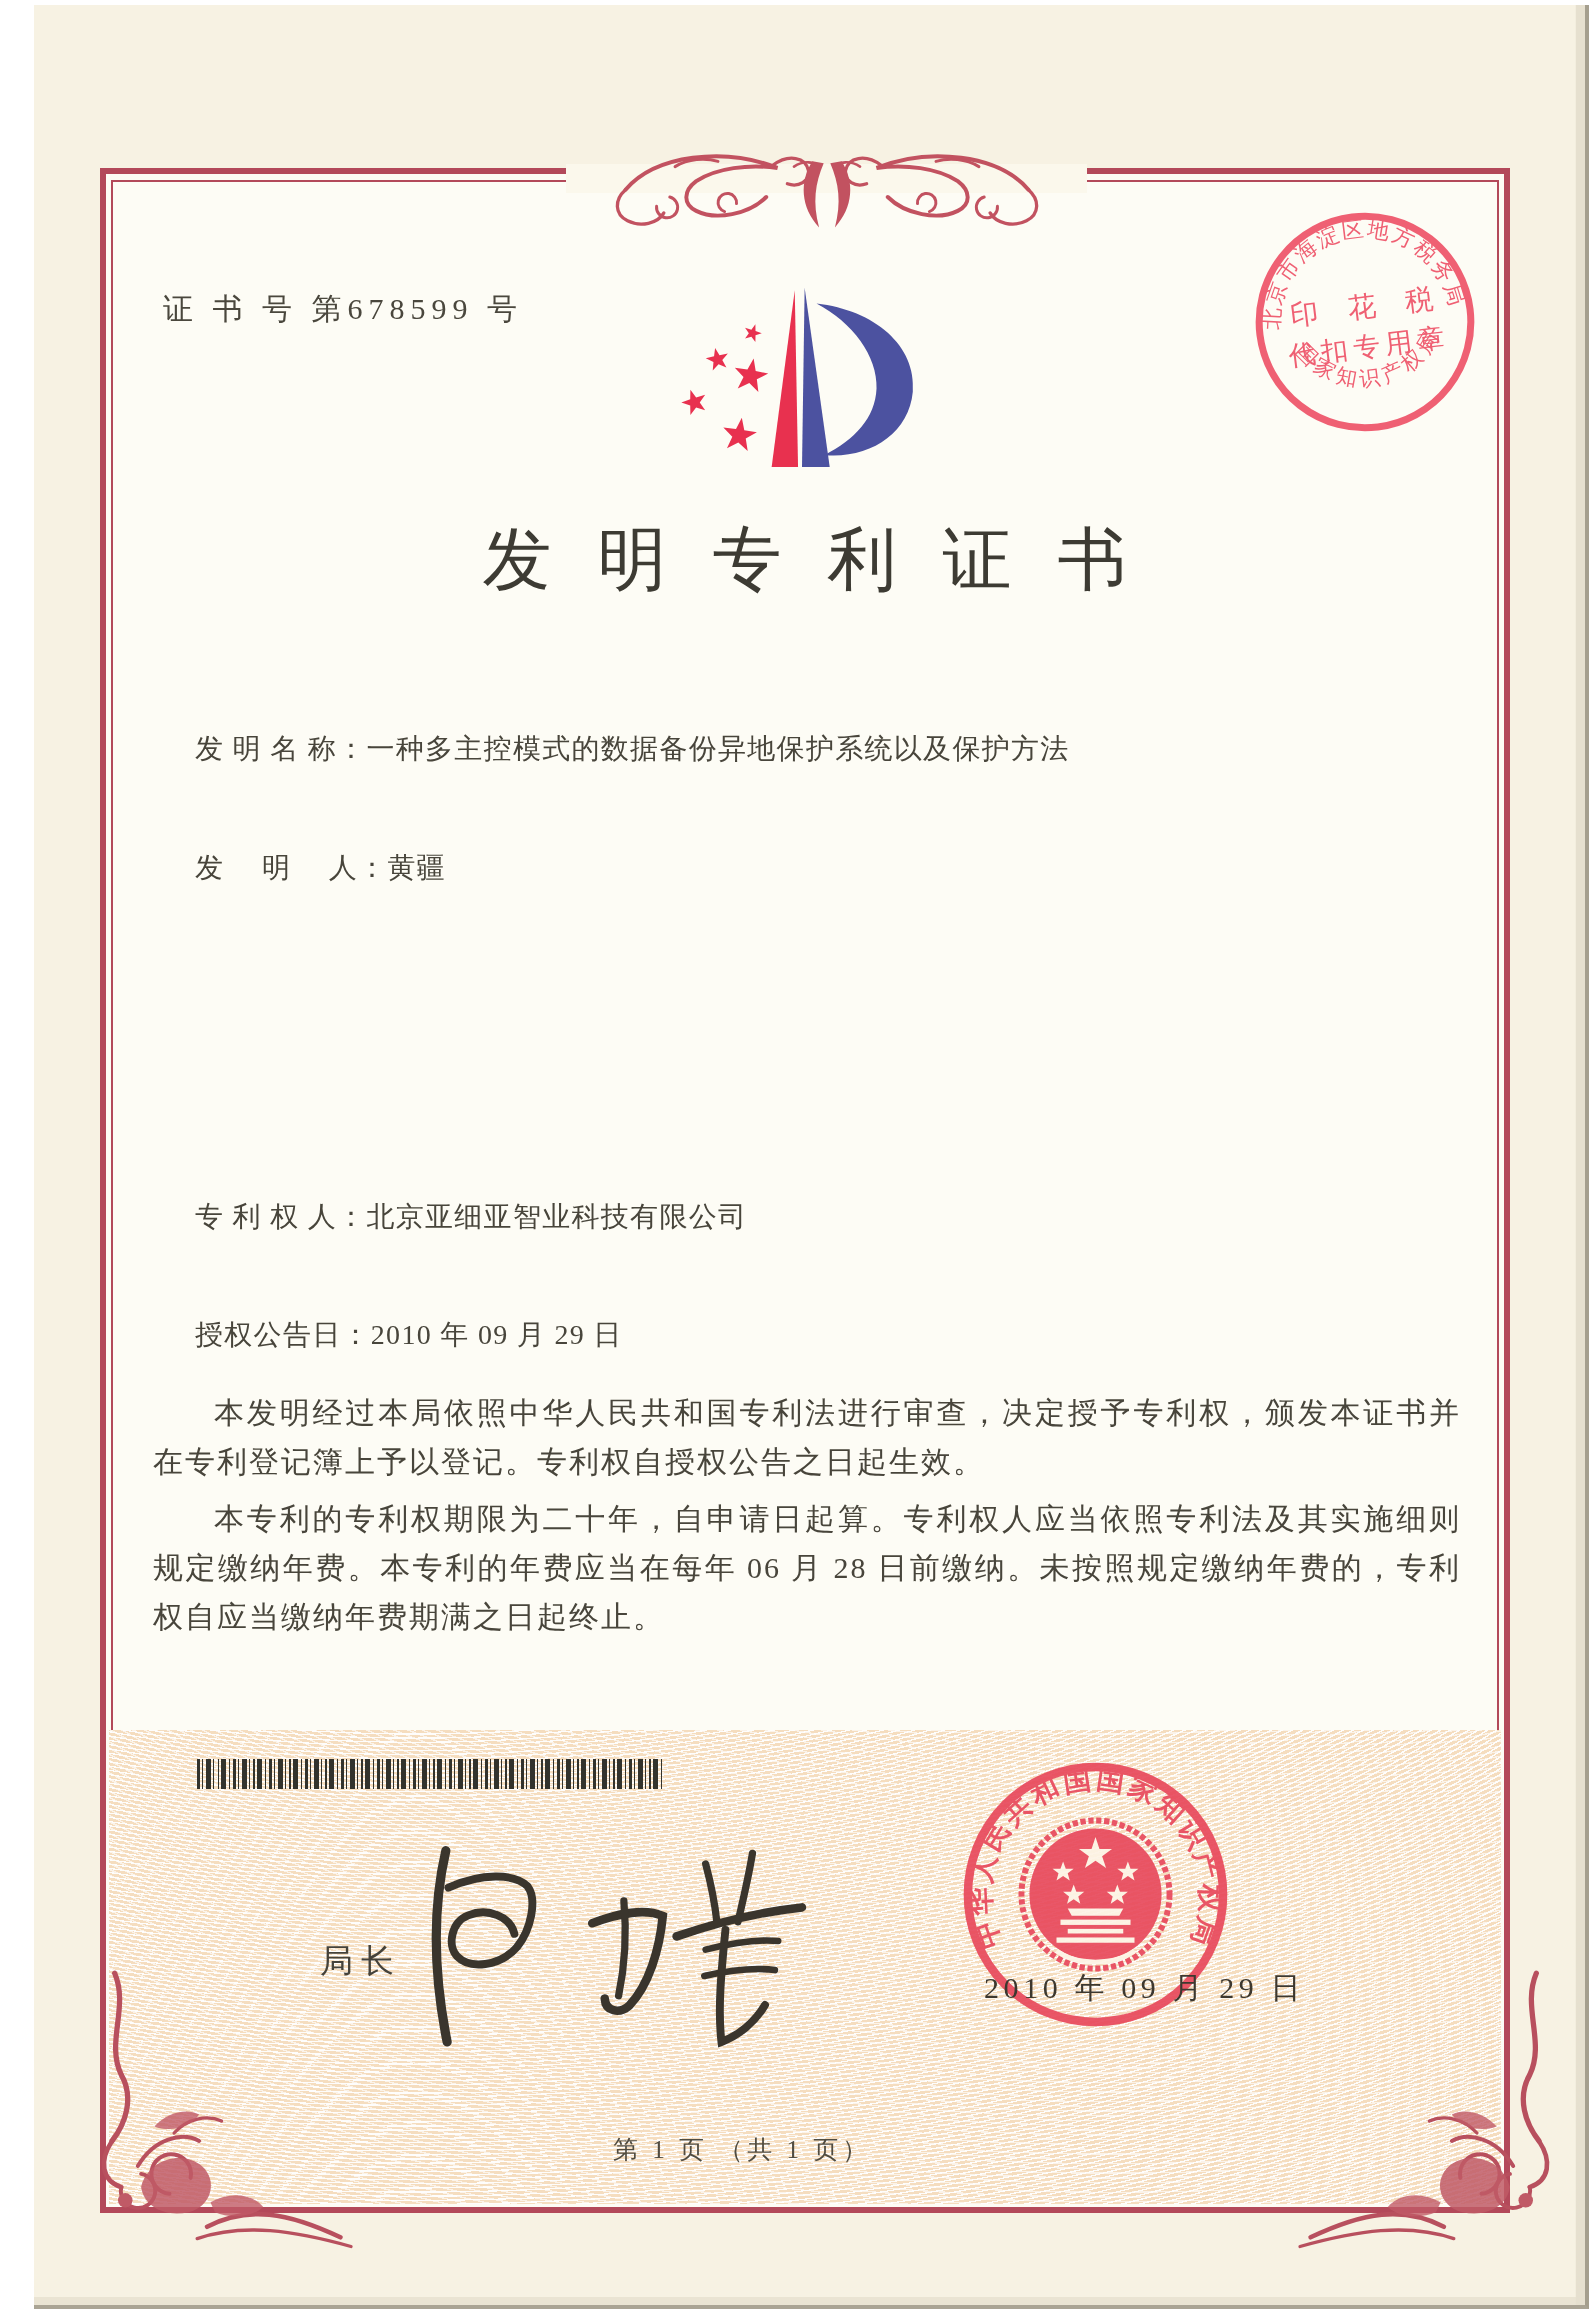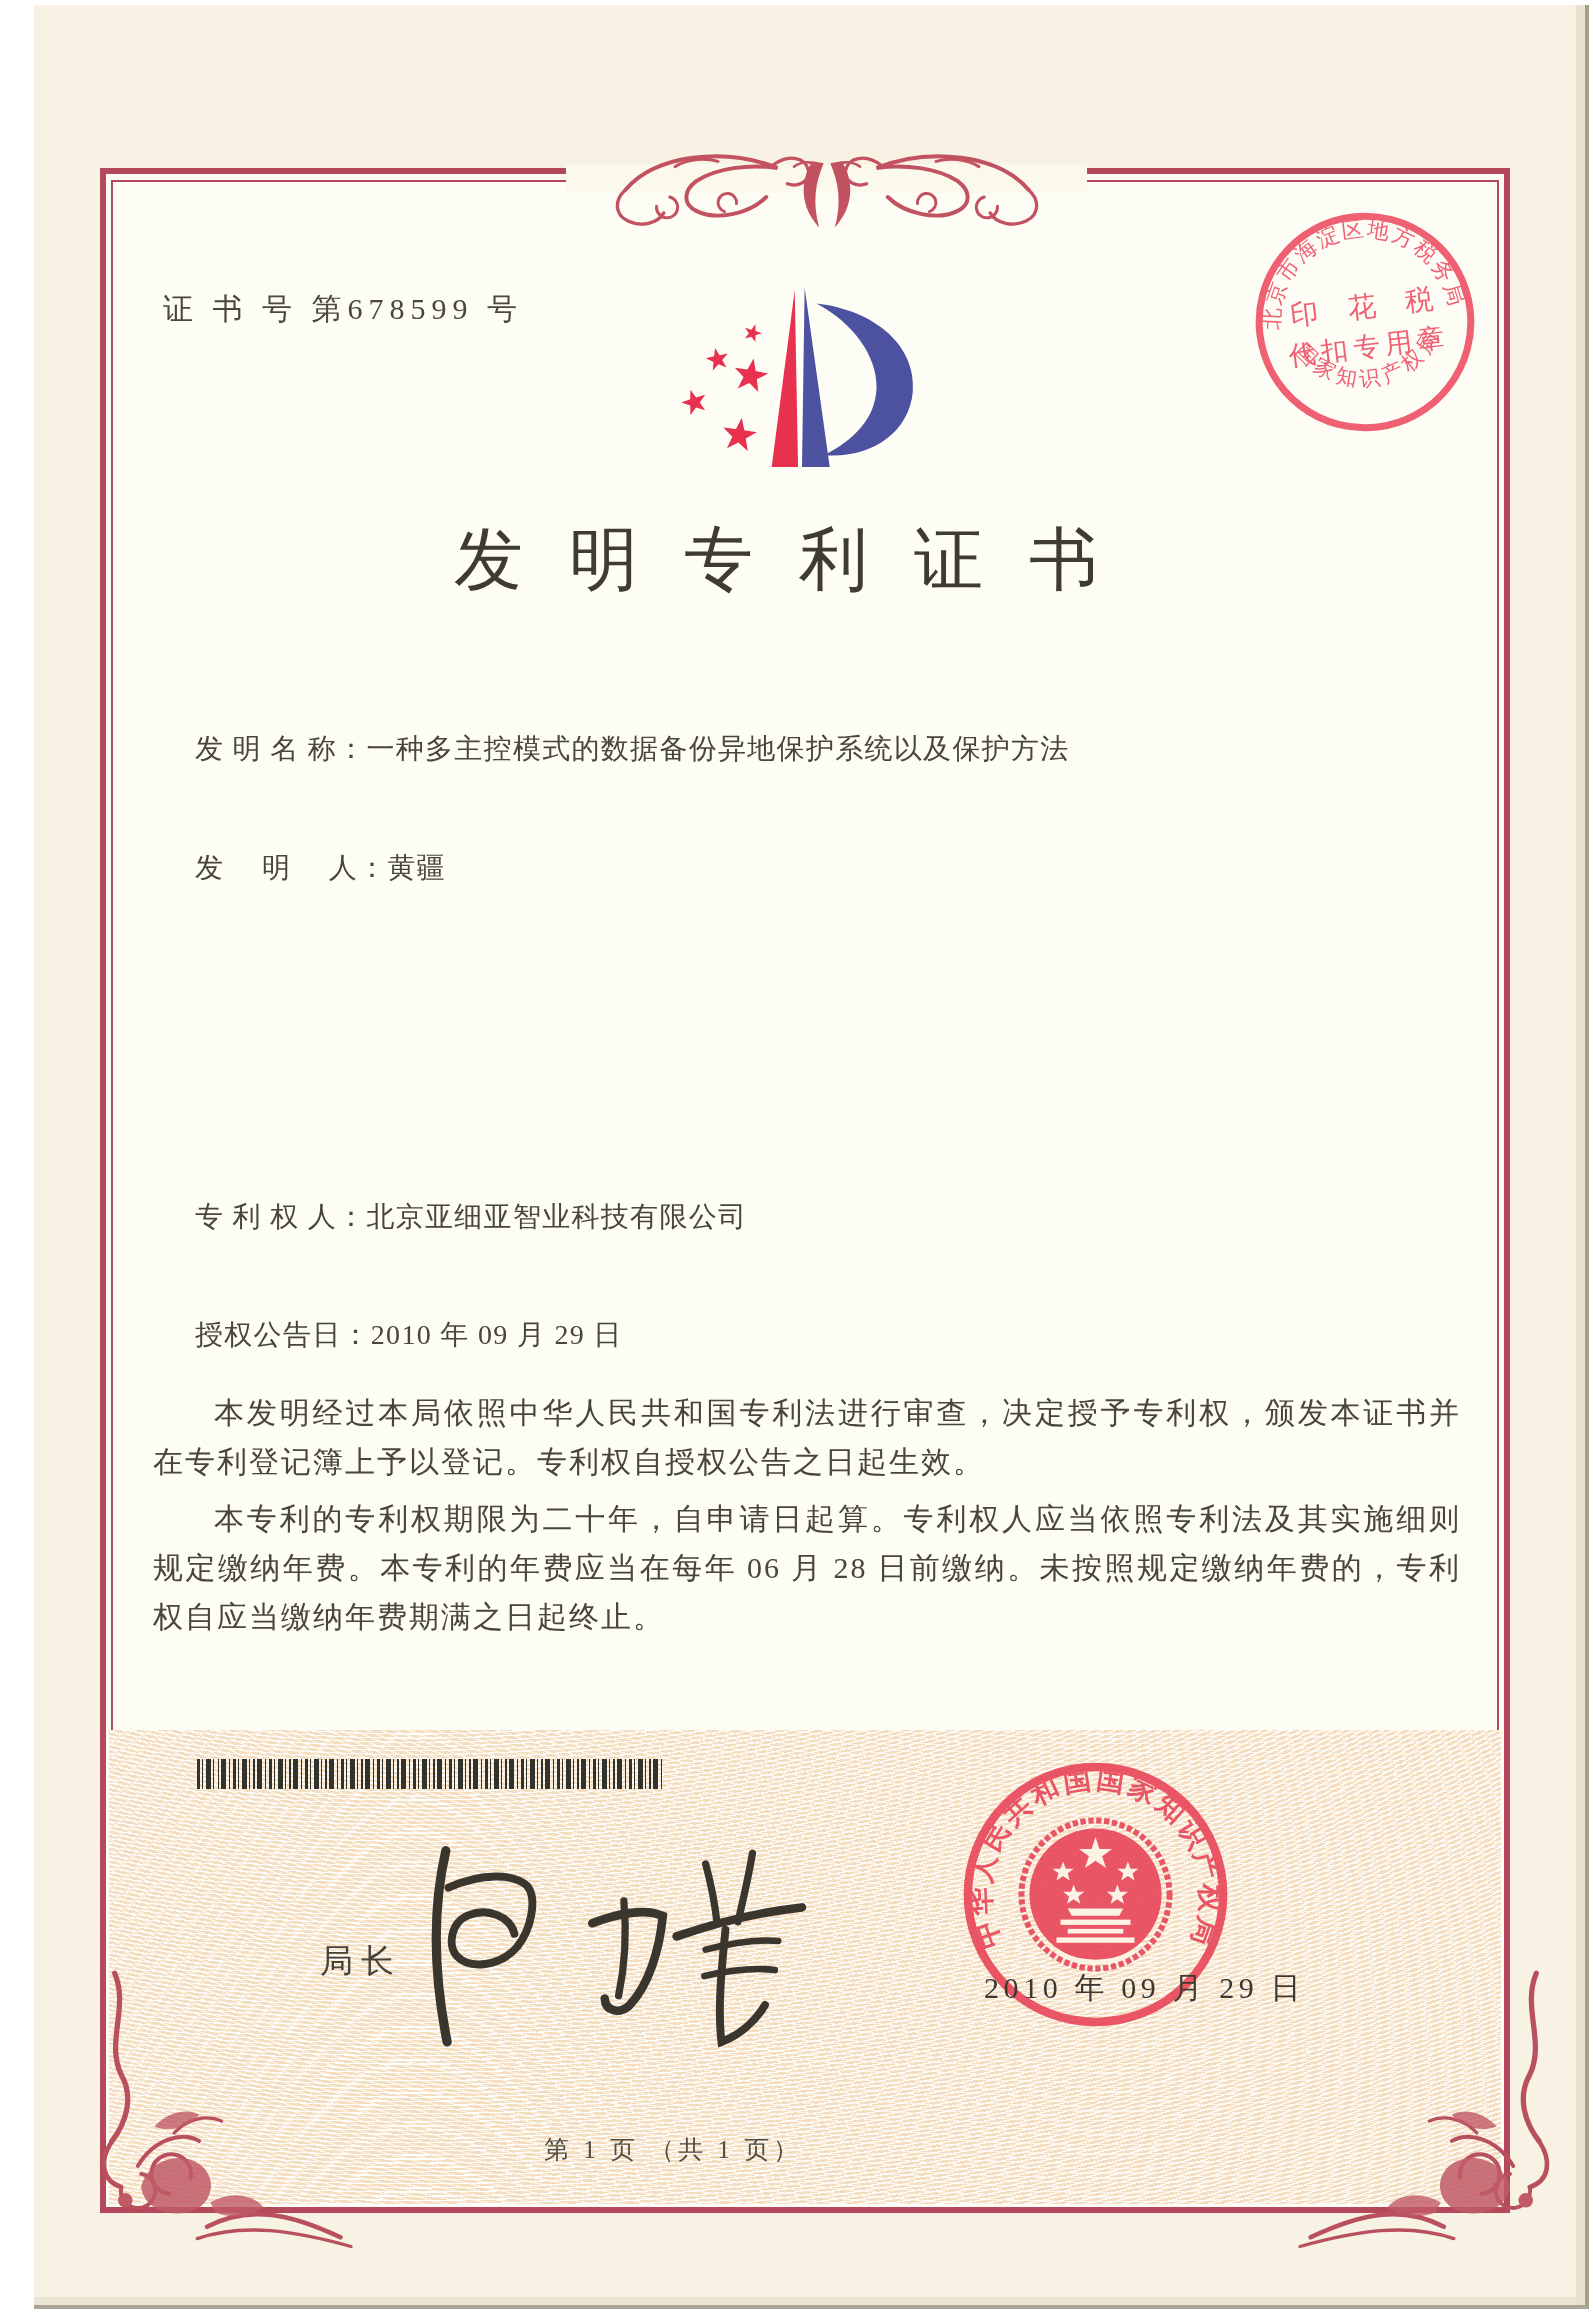--- a/index.html
+++ b/index.html
@@ -32,21 +32,21 @@
   .border-gap{
     position:absolute;left:532px;top:159px;width:521px;height:29px;
     background:#fbf8ec;
   }
   .cert-no{
     position:absolute;left:129px;top:276px;font-size:30px;color:#4a473d;
     letter-spacing:6px;white-space:nowrap;margin-top:8px;
   }
   .logo{position:absolute;left:644px;top:277px;}
   .title{
-    position:absolute;left:374px;top:509px;width:793px;text-align:left;
+    position:absolute;left:374px;top:509px;width:793px;text-align:center;
     font-size:69px;color:#3d3b33;letter-spacing:46px;padding-left:46px;
     box-sizing:border-box;white-space:nowrap;font-weight:500;
   }
   .field-row{
     position:absolute;left:161px;font-size:28px;color:#48453b;
     letter-spacing:1.3px;white-space:nowrap;
   }
   .field-row .flabel{display:inline-block;}
   .field-row .fvalue{display:inline-block;}
   .body-text{
@@ -71,21 +71,21 @@
     letter-spacing:8px;white-space:nowrap;
   }
   .signature{position:absolute;left:360px;top:1818px;}
   .seal{position:absolute;left:926px;top:1754px;}
   .seal-date{
     position:absolute;left:950px;top:1963px;font-size:30px;color:#3d382f;
     letter-spacing:4.6px;white-space:nowrap;z-index:5;
   }
   .stamp{position:absolute;left:1204px;top:190px;}
   .footer{
-    position:absolute;left:510px;top:2128px;width:396px;text-align:left;
+    position:absolute;left:510px;top:2128px;width:396px;text-align:center;
     font-size:25px;color:#504c41;letter-spacing:4px;white-space:nowrap;
   }
   .ornament-top{position:absolute;left:542px;top:122px;}
   .flourish-bl{position:absolute;left:41px;top:1963px;}
   .flourish-br{position:absolute;left:1258px;top:1963px;transform:scaleX(-1);}
   .visually-hidden{
     position:absolute;width:0.7px;height:0.7px;overflow:hidden;
     clip:rect(0 0 0 0);white-space:nowrap;
   }
   .row1{top:725px;} .row2{top:844px;} .row3{top:959px;}

